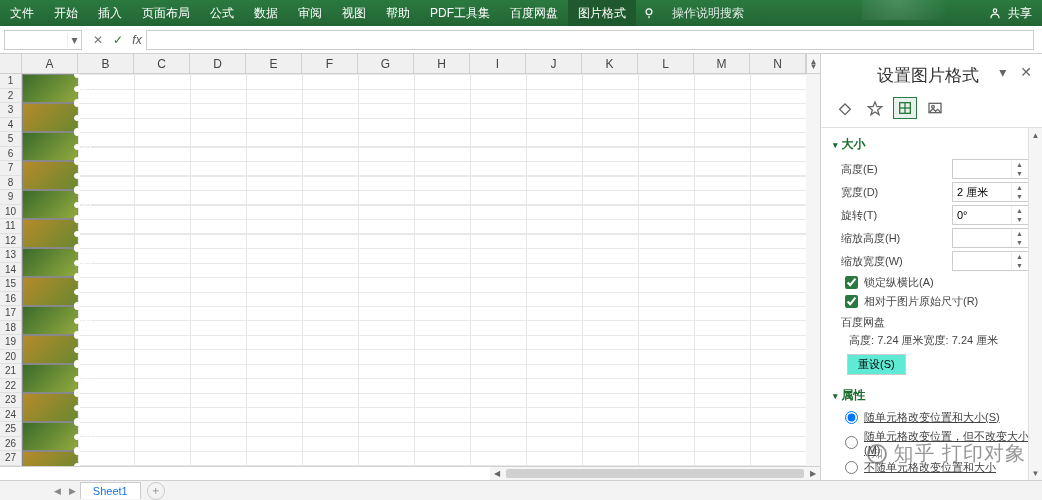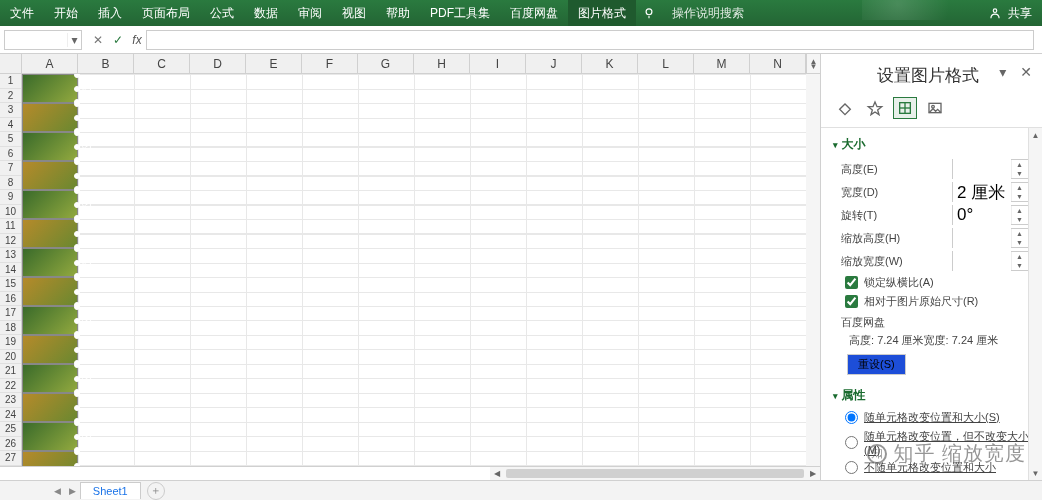--- a/index.html
+++ b/index.html
@@ -72,28 +72,28 @@
   .pane-content { flex:1; overflow:hidden; padding:8px 12px; color:#333; position:relative; }
   .pane-vscroll{position:absolute; right:0; top:0; bottom:0; width:14px; border-left:1px solid #e0e0e0; background:#f5f5f5;}
   .pane-vscroll .up,.pane-vscroll .down{position:absolute; left:0; right:0; height:14px; display:flex; align-items:center; justify-content:center; font-size:8px; color:#666;}
   .pane-vscroll .up{top:0;} .pane-vscroll .down{bottom:0;}
   
   .section-h { display:flex; align-items:center; gap:4px; font-weight:bold; color:#1a6b2f; margin-bottom:6px; }
   .tri { font-size:9px; }
   .field-row { display:flex; align-items:center; margin:3px 0 3px 8px; }
   .field-label { flex:1; font-size:11px; color:#444; }
   .spin { width: 78px; height:20px; border:1px solid #ccc; display:flex; align-items:center; font-size:11px; position:relative; }
-  .spin input { border:0; width:58px; font-size:17px; padding-left:4px; outline:none; }
+  .spin input { border:0; width:58px; font-size:11px; padding-left:4px; outline:none; }
   .spin .ctrls { width:16px; border-left:1px solid #eee; display:flex; flex-direction:column; }
   .spin .ctrls span{height:9px; font-size:7px; text-align:center; color:#666; line-height:9px;}
   .chk-row { display:flex; align-items:center; gap:6px; margin:4px 0 4px 12px; font-size:11px; color:#444;}
   .chk-row input{accent-color:#2a7a3f;}
   .orig-title { margin:6px 0 2px 8px; font-size:11px; color:#444;}
   .orig-dims { margin:3px 0 6px 16px; font-size:11px; color:#444; display:flex; }
-  .reset-btn { margin-left:14px; padding:2px 10px; border:1px solid #ccc; background:#1d4ed8; font-size:11px;}
+  .reset-btn { margin-left:14px; padding:2px 10px; border:1px solid #ccc; background:#5eead4; font-size:11px;}
   .radio-row { display:flex; align-items:center; gap:6px; margin:4px 0 4px 12px; font-size:11px; color:#444;text-decoration:underline;}
   
   .circle-annot { position:absolute; left:2px; top:354px; width:60px; height:60px; border:5px solid #e8a23a; border-radius:50%; border-right-color:transparent; transform:rotate(-30deg);}
   
   .watermark { position:absolute; right:16px; top:440px; font-size:20px; color:rgba(80,80,80,0.6); font-weight:500; letter-spacing:1px; pointer-events:none; display:flex; align-items:center; gap:6px;}
   .watermark .wm-icon{width:20px; height:20px; border:2px solid rgba(80,80,80,0.6); border-radius:50%; display:inline-flex; align-items:center; justify-content:center; font-size:12px;}
   
   .top-deco{position:absolute; top:-6px; right:60px; height:26px; width:120px; background:radial-gradient(circle at 30% 40%, rgba(255,255,255,0.15), transparent 60%);}
 </style>
 </head>
@@ -426,14 +426,14 @@
 
 <div class="tabs-row">
   <span class="nav-arrow">◀</span>
   <span class="nav-arrow">▶</span>
   <div class="sheet-tab">Sheet1</div>
   <div class="add-tab">＋</div>
 </div>
 
 <div class="watermark">
     <span class="wm-icon">知</span>
-    <span>知乎    缩放宽度</span>
+    <span>知乎    打印对象</span>
   </div>
 
 </body></html>

